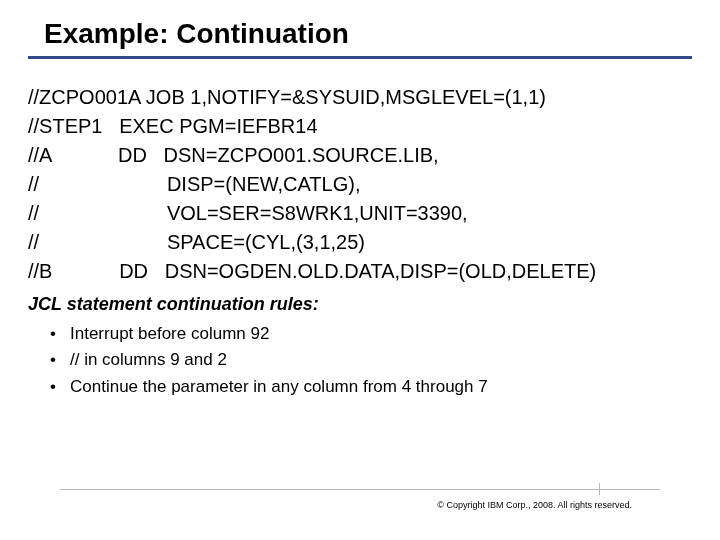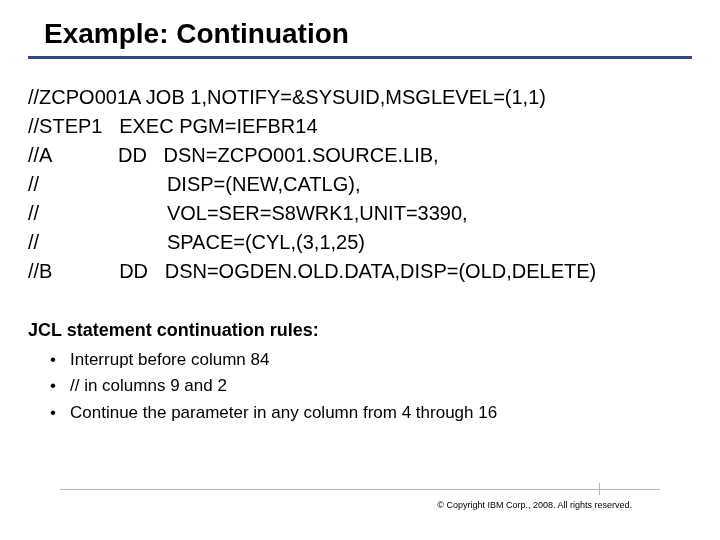--- a/index.html
+++ b/index.html
@@ -27,26 +27,27 @@
   .title-rule {
     height: 3px;
     background: #2f4a8a;
     margin: 0 0 24px 0;
   }
   .code-block {
     font-family: Arial, Helvetica, sans-serif;
     font-size: 20px;
     line-height: 1.45;
     white-space: pre;
-    margin-bottom: 34px;
+    margin-bottom: 8px;
   }
   .rules-heading {
     font-size: 18px;
     font-weight: bold;
     margin: 0 0 6px 0;
+    font-style: italic;
   }
   .rules-list {
     margin: 0 0 0 0;
     padding: 0 0 0 22px;
     list-style: none;
     font-size: 17px;
     line-height: 1.55;
   }
   .rules-list li {
     position: relative;
@@ -95,20 +96,20 @@
   <div class="code-block"><span>//ZCPO001A JOB 1,NOTIFY=&amp;SYSUID,MSGLEVEL=(1,1)</span>
 <span>//STEP1   EXEC PGM=IEFBR14</span>
 <span>//A            DD   DSN=ZCPO001.SOURCE.LIB,</span>
 <span>//                       DISP=(NEW,CATLG),</span>
 <span>//                       VOL=SER=S8WRK1,UNIT=3390,</span>
 <span>//                       SPACE=(CYL,(3,1,25)</span>
 <span>//B            DD   DSN=OGDEN.OLD.DATA,DISP=(OLD,DELETE)</span></div>
 
   <p class="rules-heading">JCL statement continuation rules:</p>
   <ul class="rules-list">
-    <li>Interrupt before column 84</li>
+    <li>Interrupt before column 92</li>
     <li>// in columns 9 and 2</li>
-    <li>Continue the parameter in any column from 4 through 16</li>
+    <li>Continue the parameter in any column from 4 through 7</li>
   </ul>
 
   <div class="footer-rule"></div>
   <div class="copyright">© Copyright IBM Corp., 2008. All rights reserved.</div>
 </div>
 
 </body></html>

